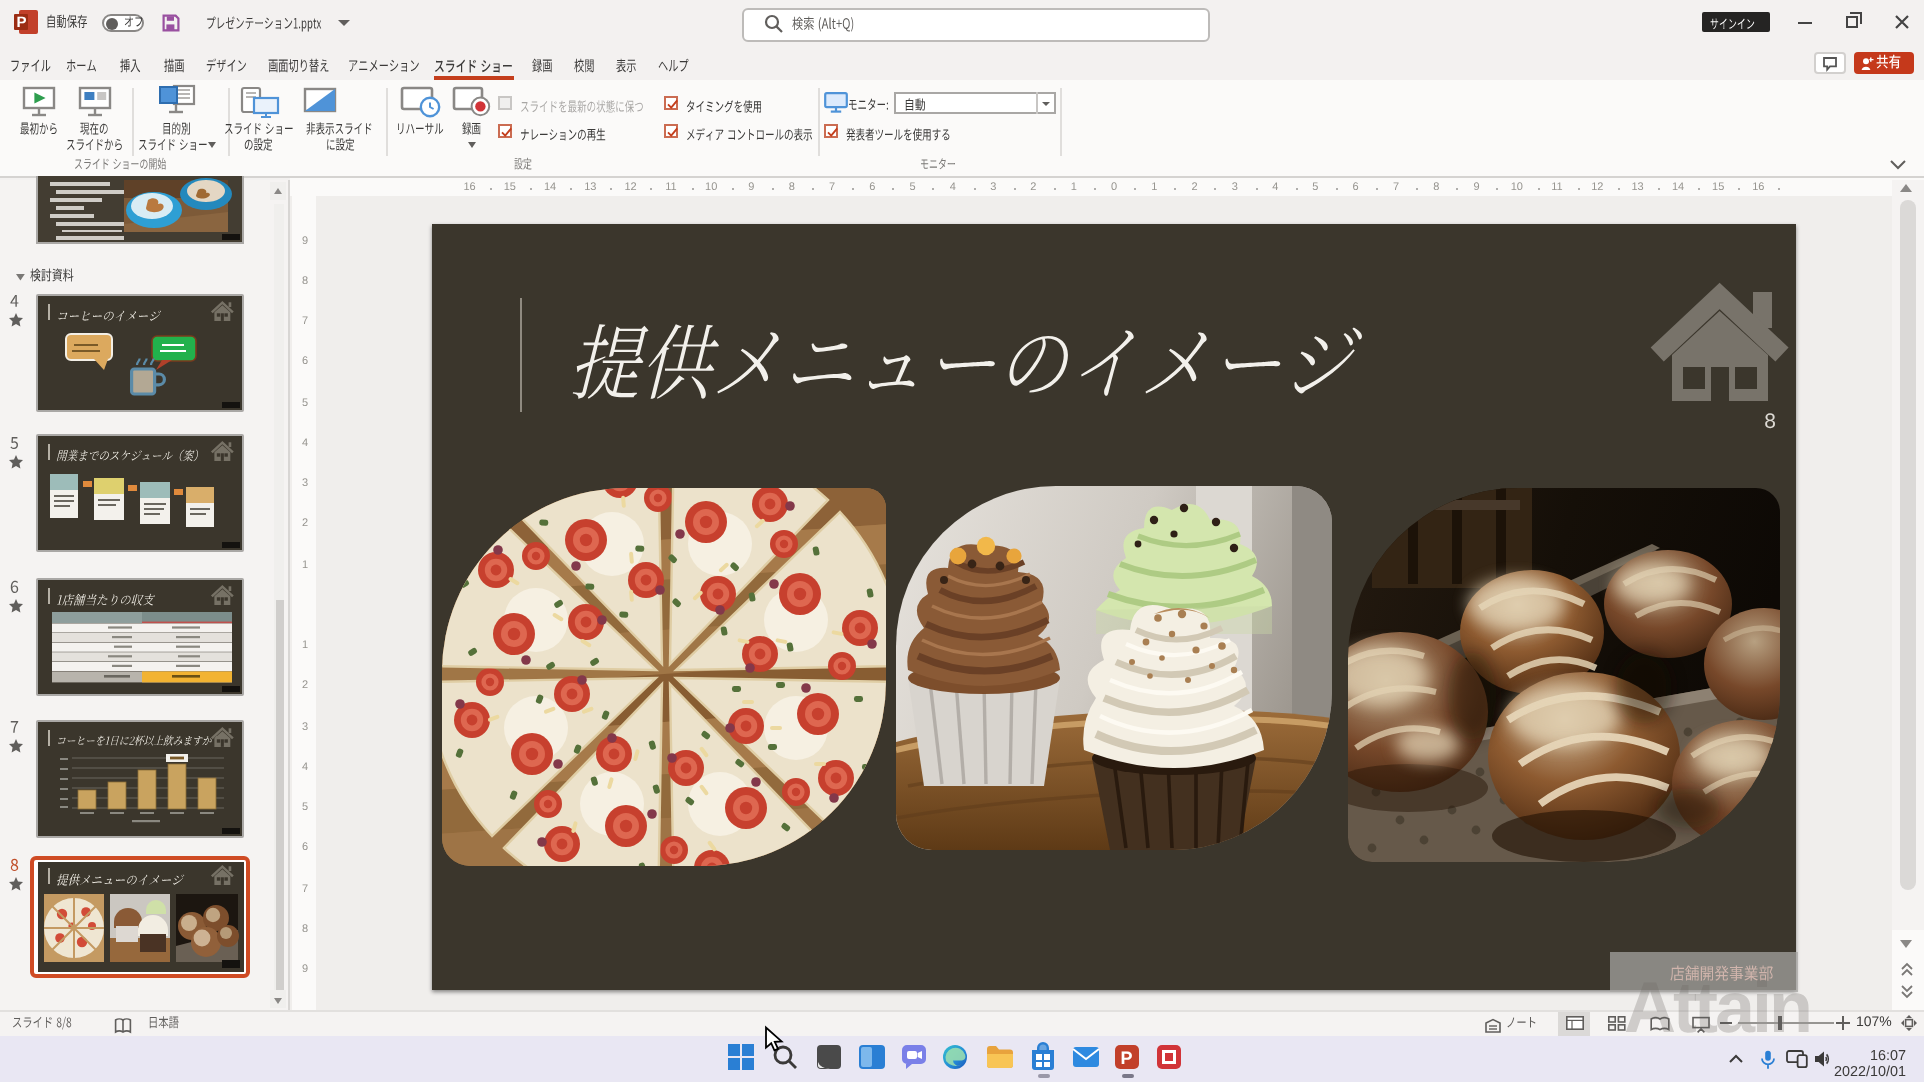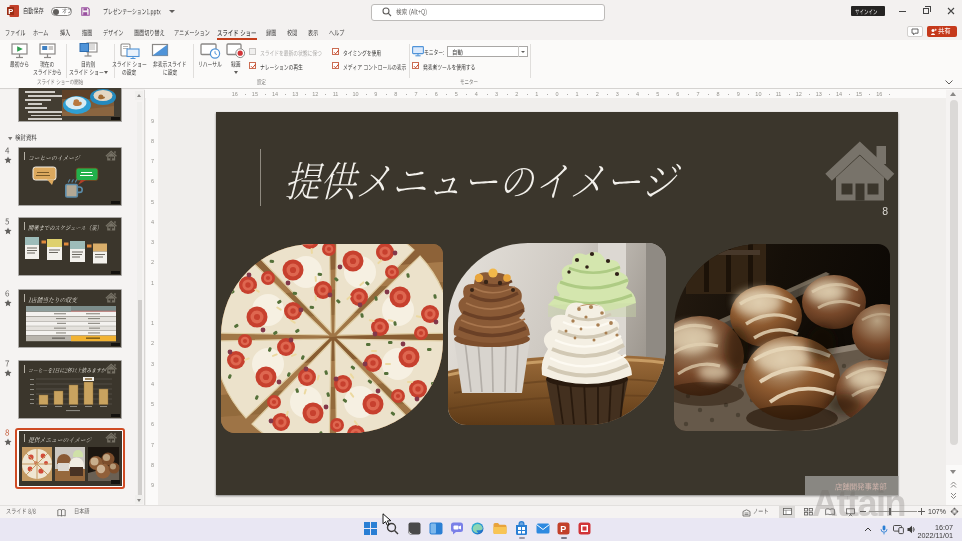--- a/index.html
+++ b/index.html
@@ -1176,15 +1176,15 @@
   </svg>
 <svg class="t" style="left:893px;top:525px" width="11" height="9" viewBox="0 0 11 9">
     <rect x="0.5" y="0.5" width="8" height="5.6" rx="1" fill="none" stroke="#3b3a39" stroke-width="0.9"></rect>
     <rect x="5.8" y="2.6" width="4.6" height="6" rx="1" fill="#e9e7f3" stroke="#3b3a39" stroke-width="0.9"></rect>
   </svg>
 <svg class="t" style="left:907px;top:525px" width="10" height="9" viewBox="0 0 10 9">
     <path d="M0.5 3h1.8L5 0.8v7.4L2.3 6h-1.8z" fill="#3b3a39"></path>
     <path d="M6.3 2.2a3.5 3.5 0 0 1 0 4.6M5.9 3.5a1.7 1.7 0 0 1 0 2" stroke="#3b3a39" stroke-width="0.8" fill="none"></path>
   </svg>
 <span class="lat" style="left:903px;top:522.5px;width:50px;text-align:right;font-size:7.2px;color:#3b3a39">16:07</span>
-<span class="lat" style="left:903px;top:531px;width:50px;text-align:right;font-size:7.2px;color:#3b3a39">2022/11/01</span>
+<span class="lat" style="left:903px;top:531px;width:50px;text-align:right;font-size:7.2px;color:#3b3a39">2022/10/01</span>
 <svg class="t" style="left:382px;top:513px" width="10" height="14" viewBox="0 0 10 14">
     <path d="M1 0.8L1 10.8L3.6 8.6L5.2 12.2L7 11.4L5.4 7.9L8.8 7.7z" fill="#fff" stroke="#000" stroke-width="0.9"></path>
   </svg>
 </body></html>

